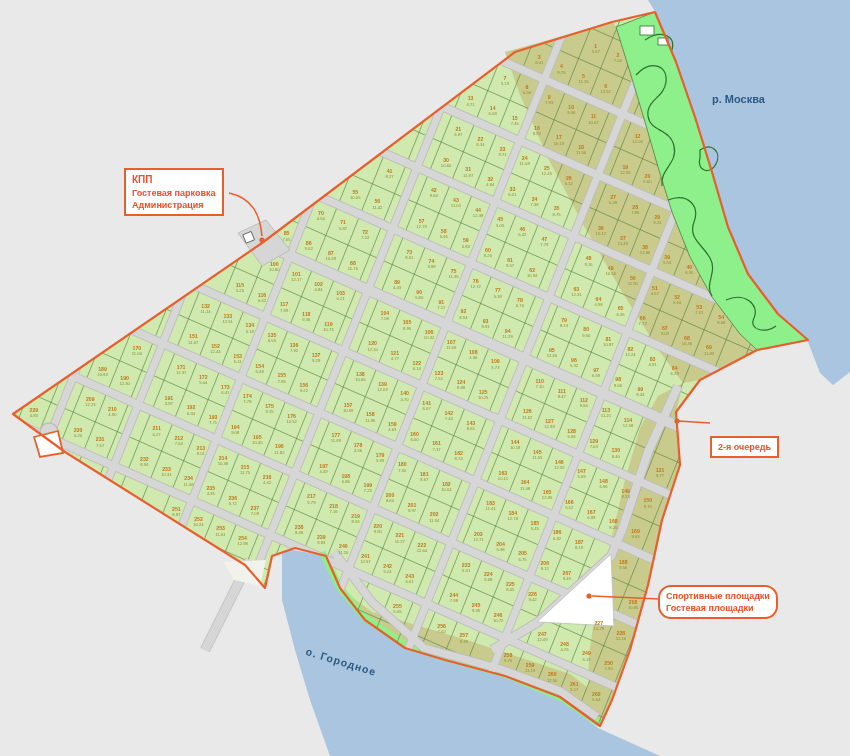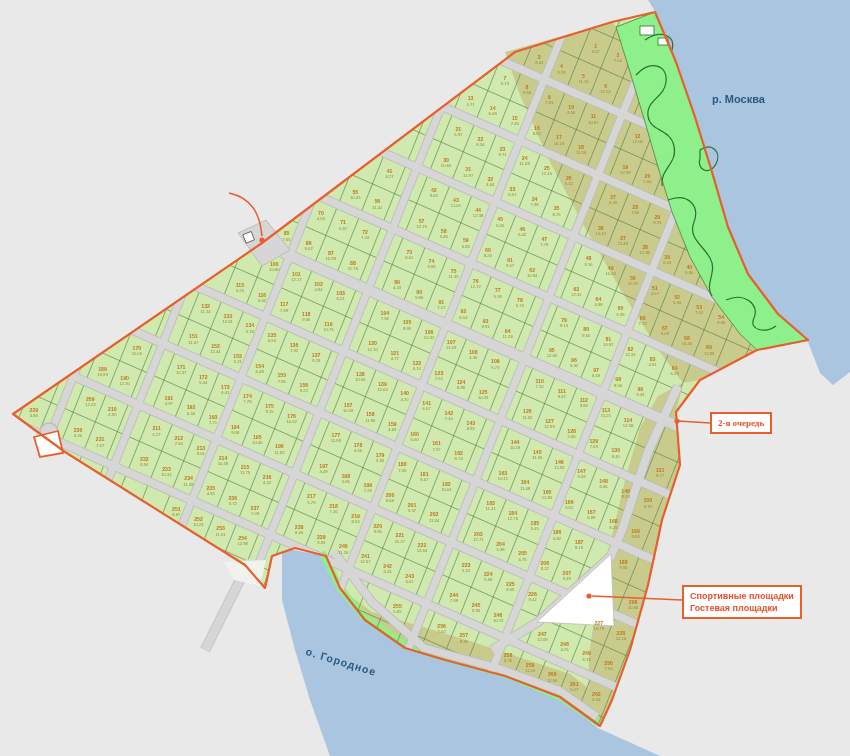--- a/index.html
+++ b/index.html
@@ -694,22 +694,27 @@
       <circle cx="262" cy="240" r="2.6" fill="#e85f2e"></circle>
       <path d="M 710,423 L 678,421" fill="none" stroke="#e85f2e" stroke-width="1.6"></path>
       <circle cx="677" cy="421" r="2.6" fill="#e85f2e"></circle>
       <path d="M 682,600 L 592,596" fill="none" stroke="#e85f2e" stroke-width="1.6"></path>
       <circle cx="589" cy="596" r="2.6" fill="#e85f2e"></circle>
     </svg>
 
   <div class="wlabel" id="river-label">р. Москва</div>
   <div class="wlabel" id="lake-label">о. Городное</div>
 
+  <div class="callout" style="left:124px;top:168px;">
+    <div class="big">КПП</div>
+    <div>Гостевая парковка</div>
+    <div>Администрация</div>
+  </div>
 
-  <div class="callout" style="left:710px;top:412px;font-family:Liberation Serif, serif;">
+  <div class="callout" style="left:710px;top:436px;">
     <div>2-я очередь</div>
   </div>
 
-  <div class="callout" style="left:682px;top:585px;">
+  <div class="callout" style="left:658px;top:585px;border-radius:13px;">
     <div>Спортивные площадки</div>
     <div>Гостевая площадки</div>
   </div>
 </div>
 
 </body></html>

